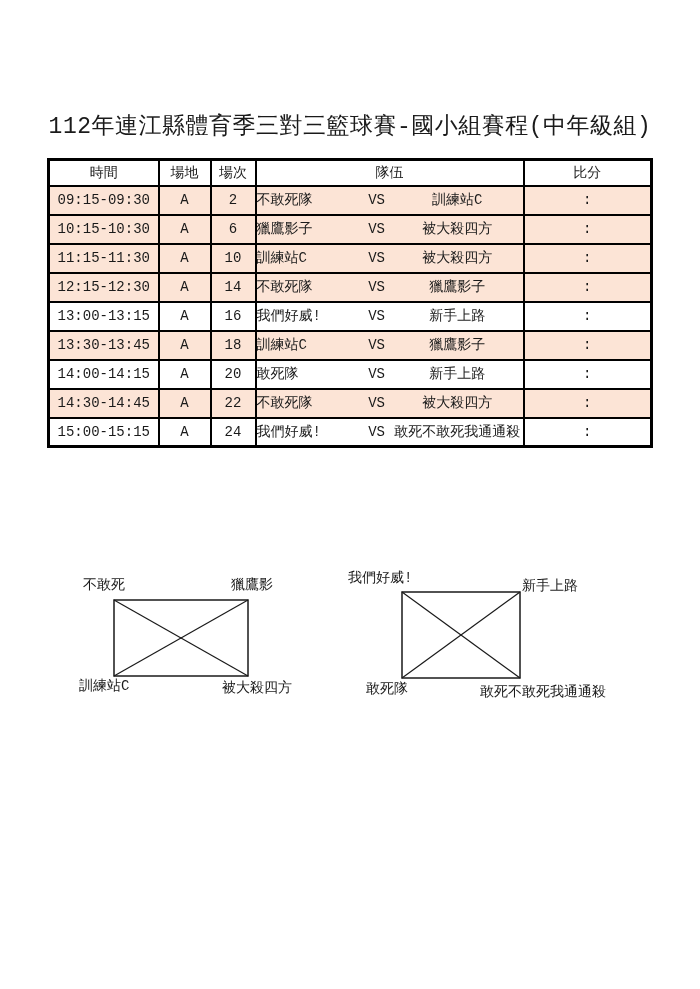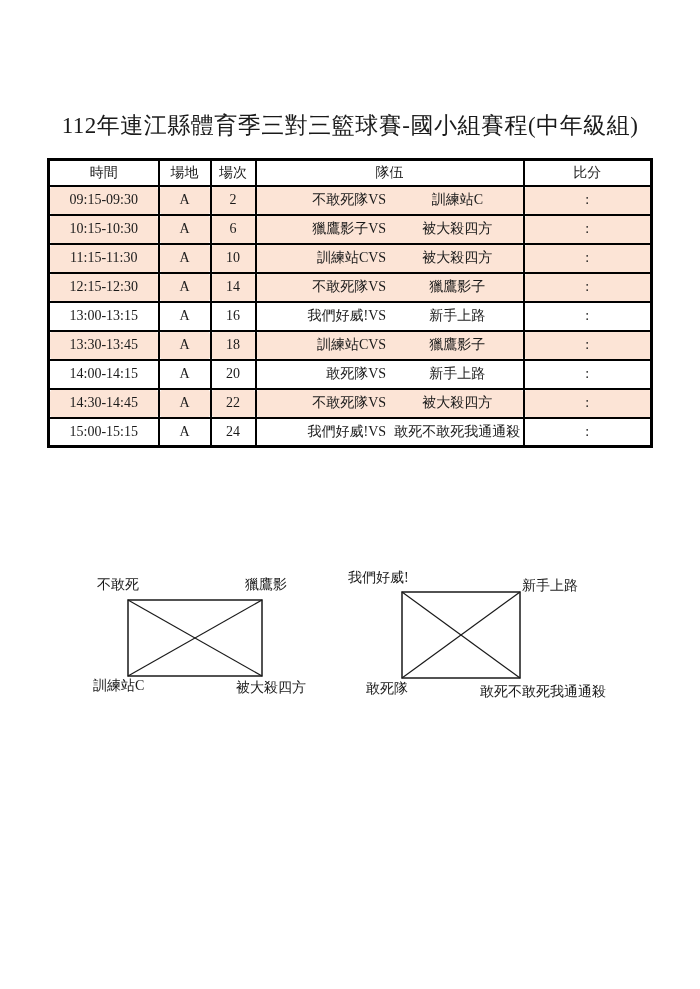--- a/index.html
+++ b/index.html
@@ -3,21 +3,21 @@
 <meta charset="utf-8">
 <style>
   :root { --row-shaded: #FCE4D6; --border: #000000; --ink: #1a1a1a; }
   * { box-sizing: border-box; }
   html, body { margin: 0; padding: 0; background: #ffffff; }
   .page {
     position: relative;
     width: 700px;
     height: 760px;
     background: #ffffff;
-    font-family: Liberation Serif, serif;
+    font-family: Liberation Mono, monospace;
     color: var(--ink);
     overflow: hidden;
   }
   .title {
     position: absolute;
     top: 110px;
     left: 0;
     width: 100%;
     margin: 0;
     text-align: center;
@@ -43,23 +43,23 @@
     white-space: nowrap;
     overflow: hidden;
   }
   table.schedule th { height: 26px; }
   table.schedule td { height: 29px; }
   .col-time  { width: 110px; }
   .col-venue { width: 52px; }
   .col-match { width: 45px; }
   .col-teams { width: 268px; }
   .col-score { width: 128px; }
-  tr.shaded td { background: var(--row-shaded); border-radius: 6px; }
+  tr.shaded td { background: var(--row-shaded); }
   td.teams-cell span { display: inline-block; vertical-align: middle; }
-  td.teams-cell .team1 { width: 42%; text-align: right; }
+  td.teams-cell .team1 { width: 42%; text-align: left; }
   td.teams-cell .vs    { width: 9%;  text-align: left; }
   td.teams-cell .team2 { width: 49%; text-align: center; }
   .bracket { position: absolute; }
   .bracket svg { position: absolute; left: 0; top: 0; }
   .bracket .lbl {
     position: absolute;
     font-size: 14px;
     white-space: nowrap;
     line-height: 16px;
   }
@@ -141,21 +141,21 @@
         <tr>
           <td class="col-time">15:00-15:15</td>
           <td class="col-venue">A</td>
           <td class="col-match">24</td>
           <td class="col-teams teams-cell"><span class="team1">我們好威!</span><span class="vs">VS</span><span class="team2">敢死不敢死我通通殺</span></td>
           <td class="col-score">:</td>
         </tr>
       </tbody>
   </table>
 
-  <div class="bracket" style="left:85px; top:575px; width:230px; height:130px;">
+  <div class="bracket" style="left:71px; top:575px; width:230px; height:130px;">
     <svg width="230" height="130">
       <rect x="43" y="25" width="134" height="76" fill="none" stroke="#1a1a1a" stroke-width="1.5"></rect>
       <line x1="43" y1="25" x2="177" y2="101" stroke="#1a1a1a" stroke-width="1.2"></line>
       <line x1="177" y1="25" x2="43" y2="101" stroke="#1a1a1a" stroke-width="1.2"></line>
     </svg>
     <div class="lbl" style="left:12px; top:2px;">不敢死</div>
     <div class="lbl" style="left:160px; top:2px;">獵鷹影</div>
     <div class="lbl" style="left:8px; top:103px;">訓練站C</div>
     <div class="lbl" style="left:151px; top:105px;">被大殺四方</div>
   </div>

